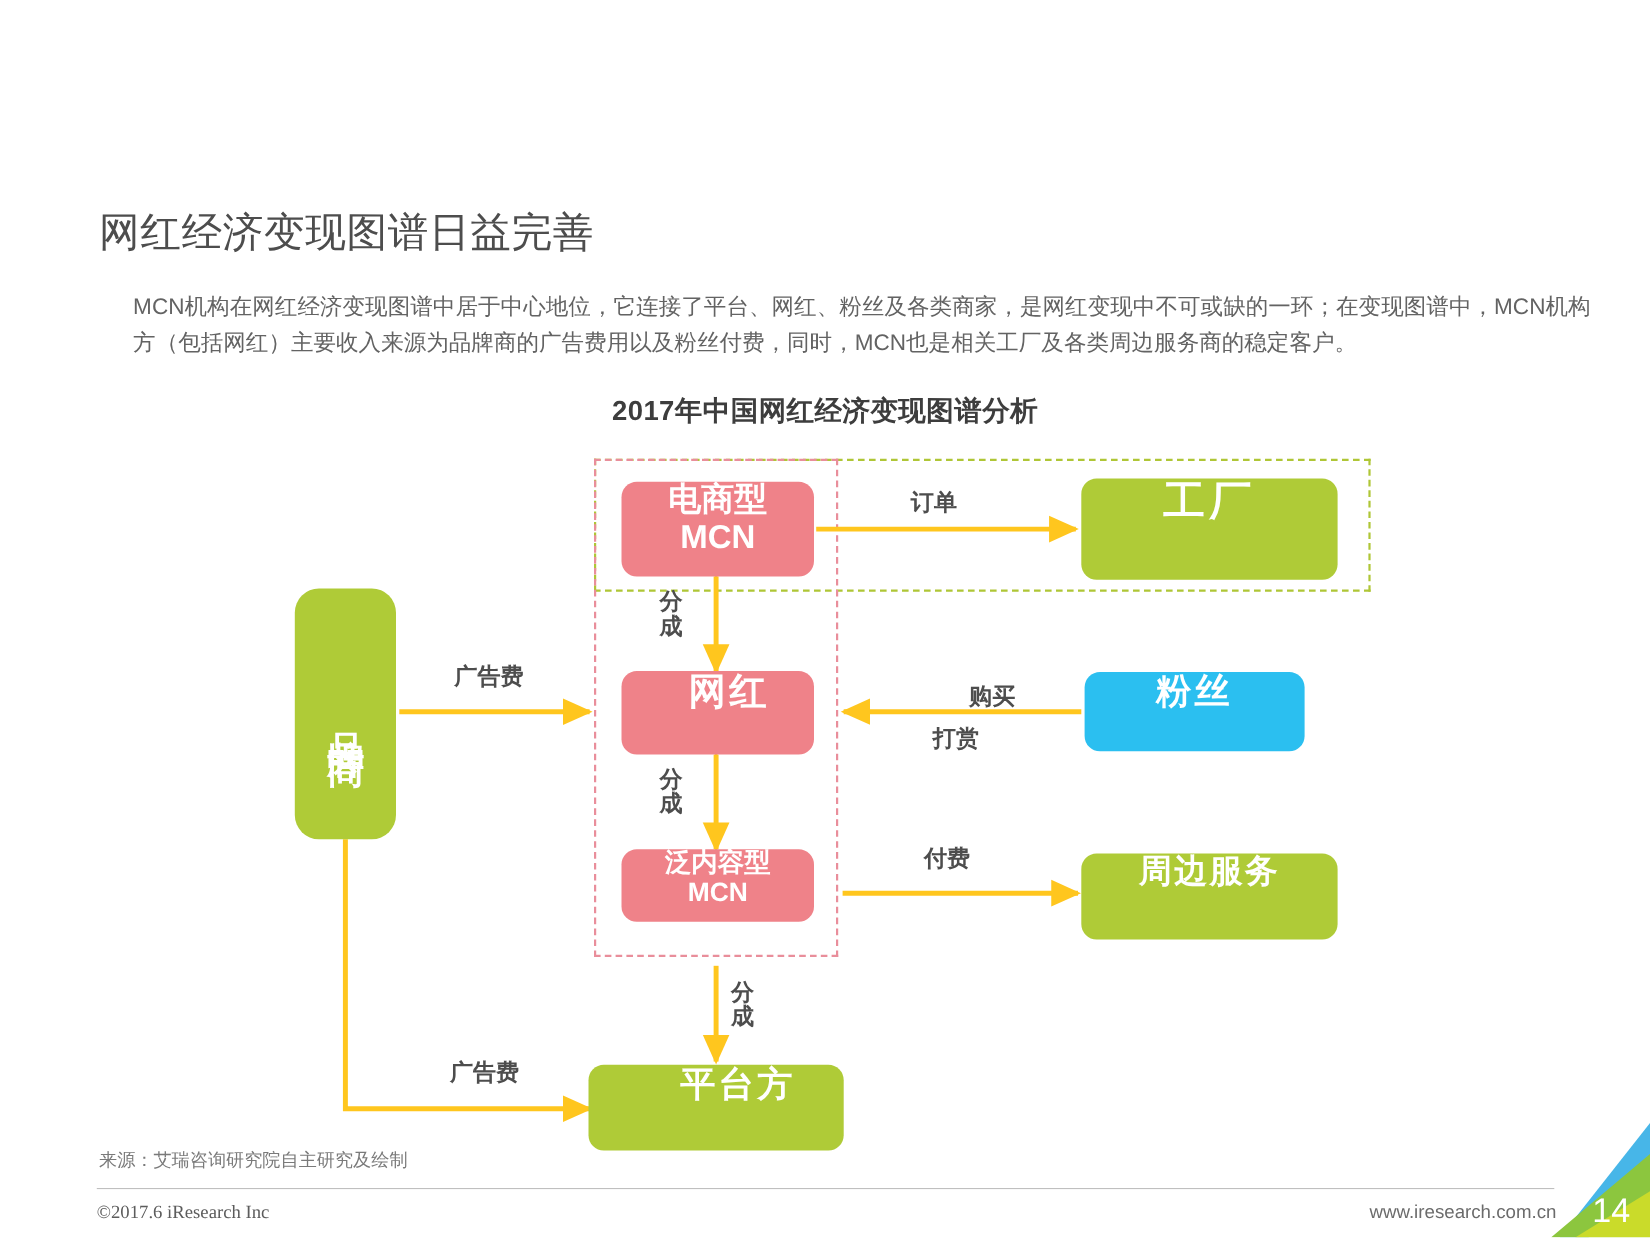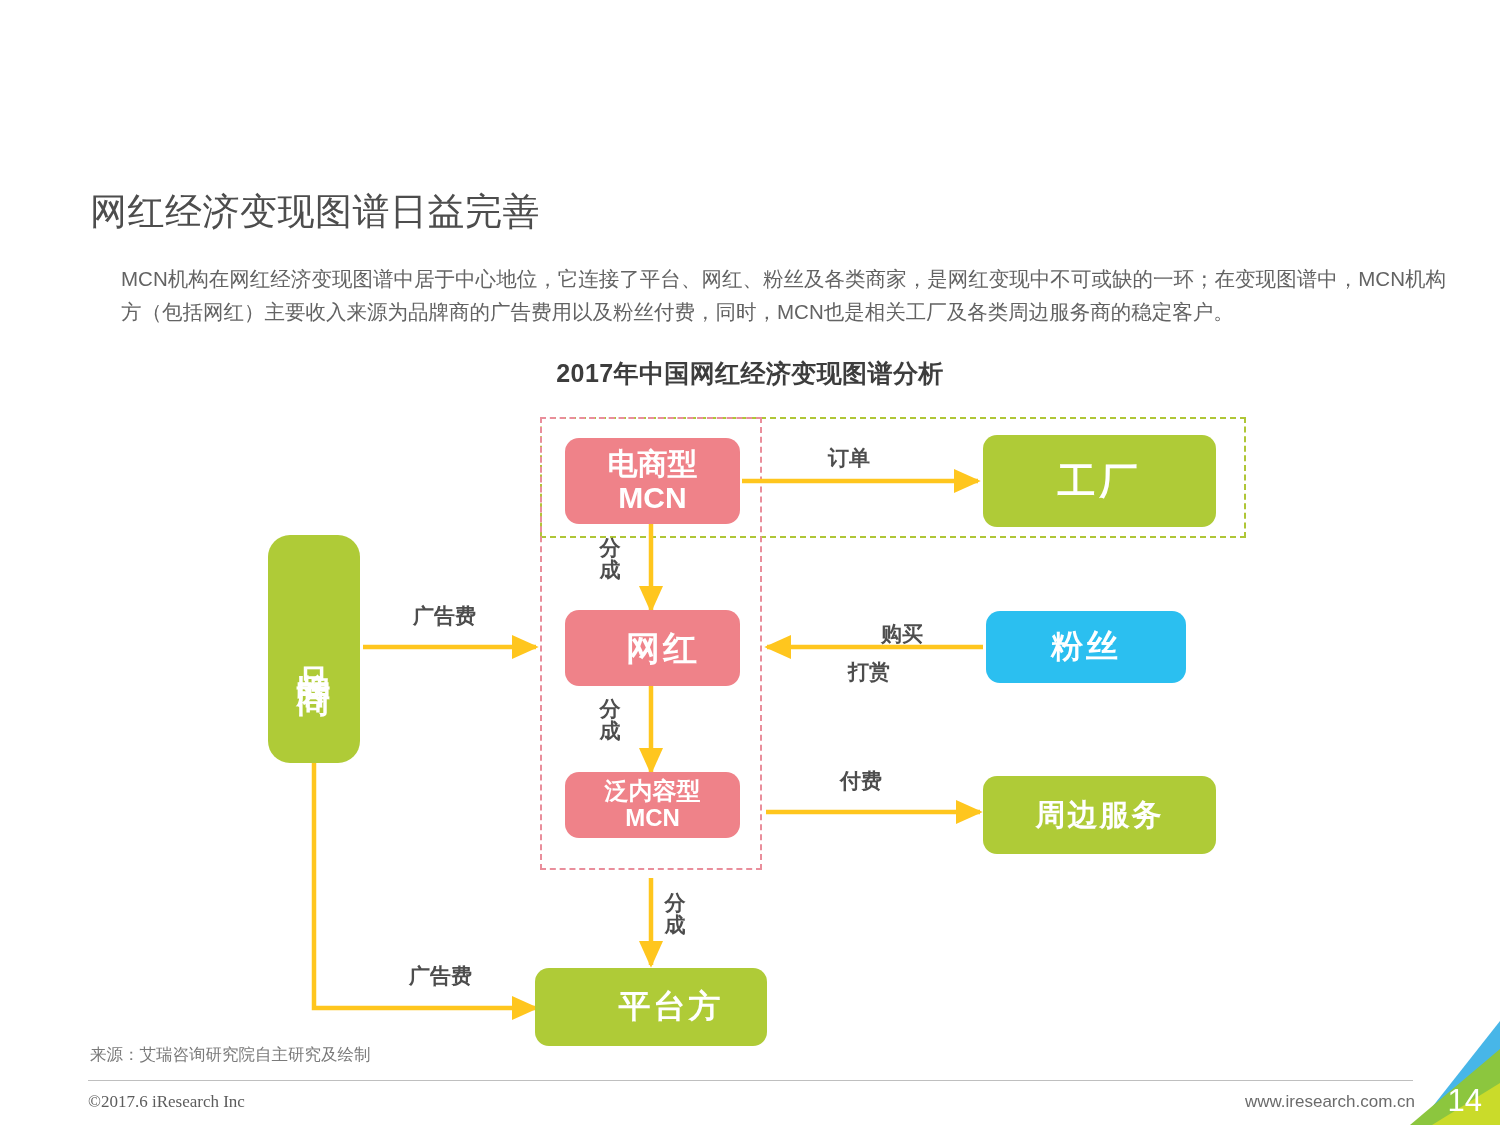--- a/index.html
+++ b/index.html
@@ -50,21 +50,21 @@
   #diagram { position: absolute; left: 0; top: 395px; width: 1500px; height: 660px; }
 
   .dash-green {
     position: absolute; border: 2px dashed #AFC636; background: transparent;
   }
   .dash-pink {
     position: absolute; border: 2px dashed #E98E9B; background: transparent;
   }
 
   .node {
-    position: absolute; display: flex; align-items: center; justify-content: center;
+    position: absolute; display: flex; justify-content: center;
     color: #ffffff; font-weight: bold; text-align: center;
     border-radius: 14px; line-height: 1.12;
   }
   .node.pink  { background: #EF8289; }
   .node.green { background: #AFCB37; }
   .node.blue  { background: #2BBFF0; }
   .node .stack { display: block; }
 
   .vnode {
     position: absolute; display: flex; align-items: center; justify-content: center;

